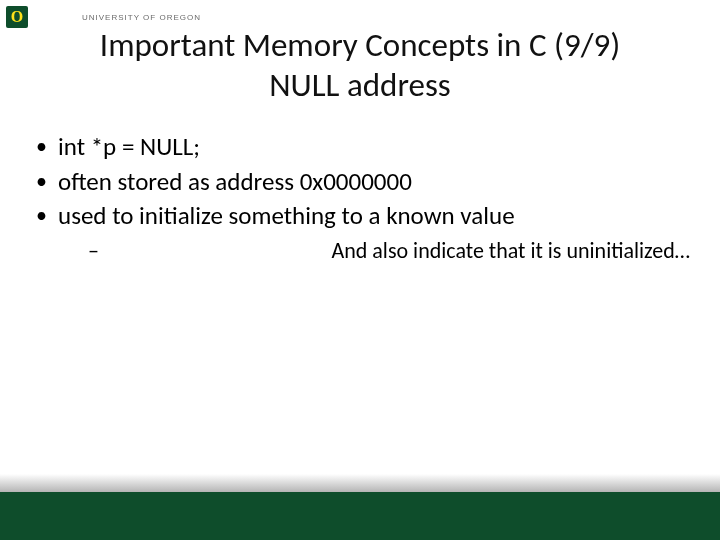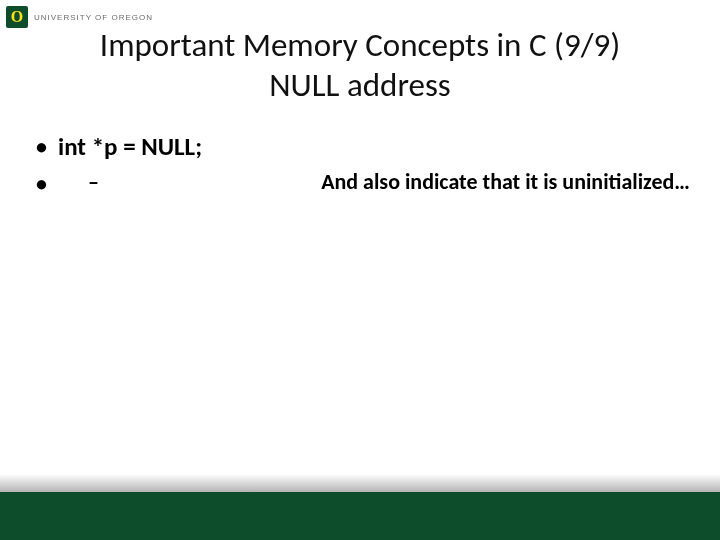--- a/index.html
+++ b/index.html
@@ -37,20 +37,21 @@
     font-size: 16px;
     text-align: center;
     line-height: 22px;
     border-radius: 2px;
   }
   .univ-label {
     font-size: 8px;
     letter-spacing: 1px;
     color: #6b6b6b;
     font-family: Arial, sans-serif;
+    margin-left: 48px;
   }
   .title-block {
     position: absolute;
     top: 26px;
     left: 0;
     right: 0;
     text-align: center;
     padding: 0 32px;
   }
   .title-line {
@@ -67,21 +68,20 @@
   ul.top {
     list-style: none;
     padding: 0;
     margin: 0;
   }
   ul.top > li {
     font-size: 25px;
     line-height: 1.38;
     padding-left: 28px;
     position: relative;
-    font-weight: bold;
   }
   ul.top > li::before {
     content: "•";
     position: absolute;
     left: 6px;
     top: 0;
     color: #000;
     font-size: 22px;
     line-height: 1.5;
   }
@@ -139,21 +139,23 @@
   </div>
 
   <div class="title-block">
     <div class="title-line">Important Memory Concepts in C (9/9)</div>
     <div class="title-line">NULL address</div>
   </div>
 
   <div class="body">
     <ul class="top">
       <li>int *p = NULL;</li>
+      <li>often stored as address 0x0000000</li>
       <li>
+        <span>used to initialize something to a known value</span>
         <ul class="sub">
           <li>And also indicate that it is uninitialized…</li>
         </ul>
       </li>
     </ul>
   </div>
 
   <div class="footer-bar">
     <div class="footer-grad"></div>
     <div class="footer-green"></div>

